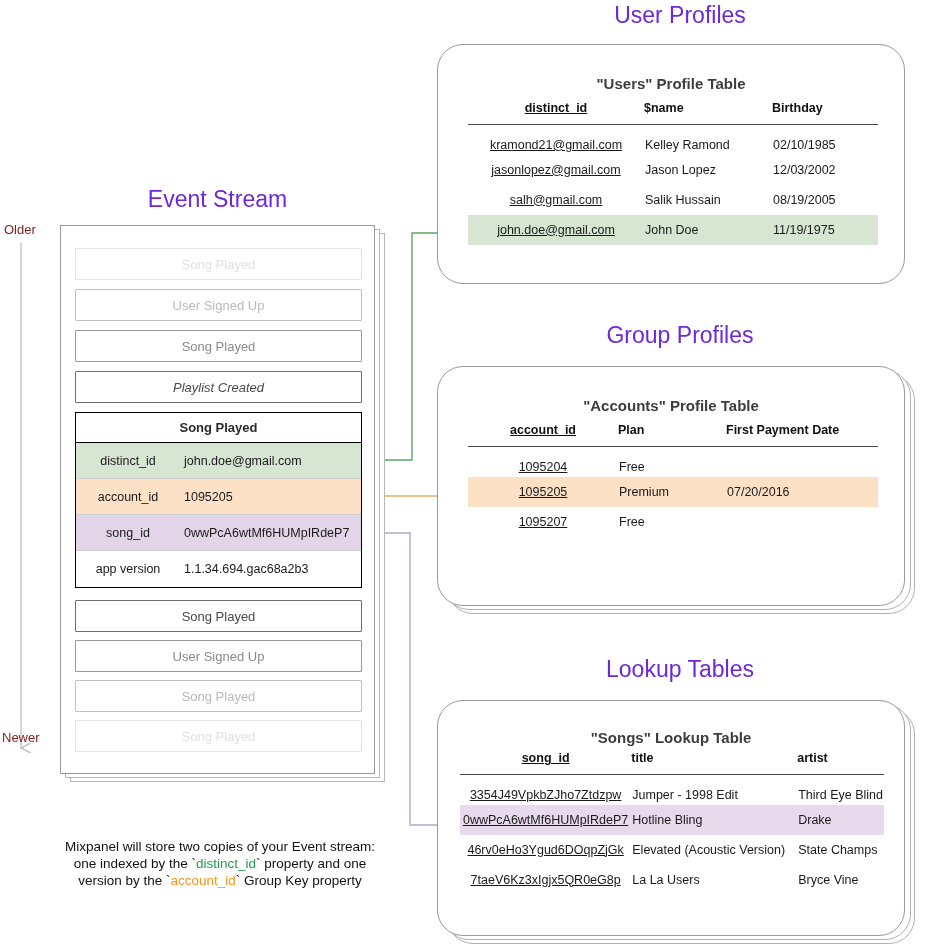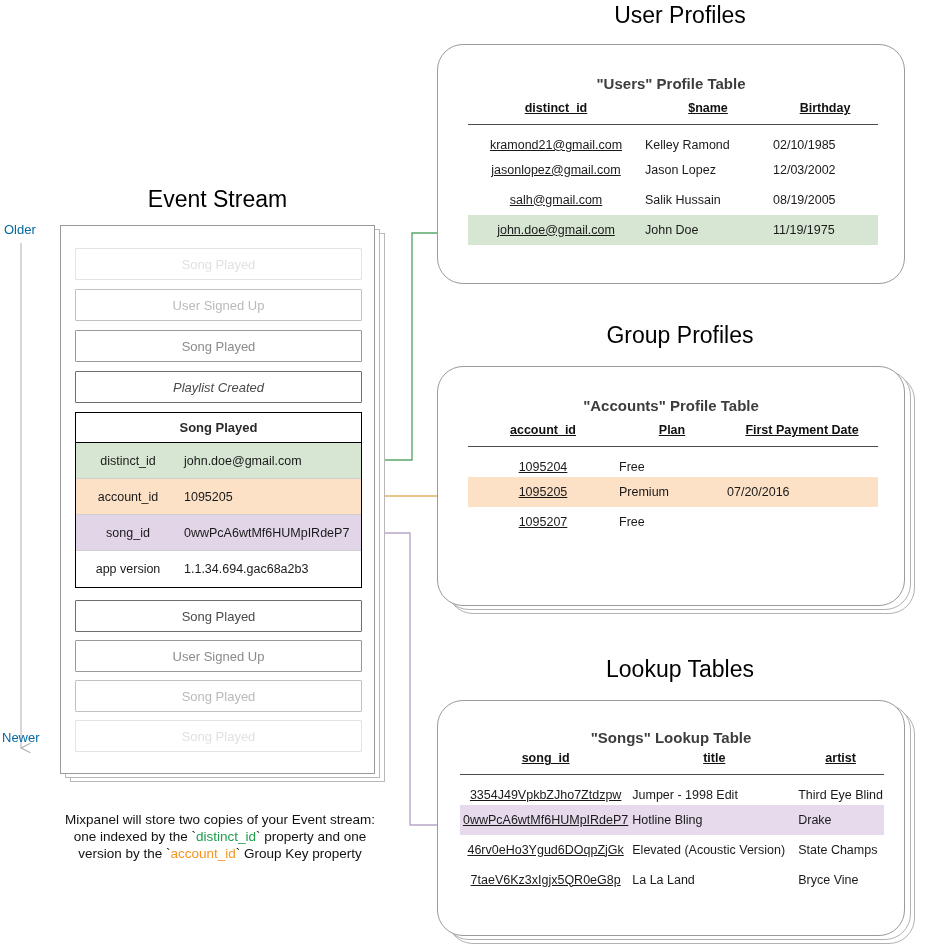--- a/index.html
+++ b/index.html
@@ -13,31 +13,31 @@
     width: 941px;
     height: 951px;
     overflow: hidden;
     background: #ffffff;
   }
 
   
   .section-title {
     position: absolute;
     font-size: 23px;
-    color: #000000;
+    color: #6d28d9;
     font-weight: 400;
     text-align: center;
     white-space: nowrap;
   }
 
   
   #timeline-older, #timeline-newer {
     position: absolute;
     font-size: 13px;
-    color: #0369a1;
+    color: #7f1d1d;
     white-space: nowrap;
   }
   #timeline-older { left: 4px;  top: 222px; }
   #timeline-newer { left: 2px;  top: 730px; }
 
   
   .es-stack {
     position: absolute;
     border: 1.5px solid #b8b8b8;
     background: #ffffff;
@@ -92,21 +92,21 @@
   .prop-key   { width: 104px; text-align: center; }
   .prop-value { flex: 1; padding-left: 4px; }
   .prop-green  { background: #d6e6d3; }
   .prop-orange { background: #fce1c6; }
   .prop-purple { background: #e2d5e7; }
   .prop-plain  { background: #ffffff; }
 
   
   #es-caption {
     position: absolute;
-    left: 40px; top: 811px;
+    left: 40px; top: 838px;
     width: 360px;
     text-align: center;
     font-size: 13.5px;
     line-height: 17px;
     color: #121212;
   }
   .tok-green  { color: #1d9e4b; }
   .tok-orange { color: #f5941f; }
 
   
@@ -133,21 +133,21 @@
   }
   .dtable th {
     font-size: 12.5px;
     font-weight: bold;
     color: #111;
     padding: 0 0 9px 0;
     vertical-align: bottom;
     white-space: nowrap;
   }
   .dtable th.k { text-decoration: underline; text-align: center; }
-  .dtable th.l { text-align: center; text-decoration: underline; }
+  .dtable th.l { text-align: left; }
   .dtable thead tr { border-bottom: 1.4px solid #4a4a4a; }
   .dtable td {
     font-size: 12.5px;
     color: #1a1a1a;
     height: 30px;
     white-space: nowrap;
   }
   .dtable td.k { text-decoration: underline; text-align: center; }
   .dtable td.l { text-align: left; }
   .dtable tbody tr:first-child td { padding-top: 11px; }
@@ -354,20 +354,20 @@
             <td class="l">Hotline Bling</td>
             <td class="l">Drake</td>
           </tr>
           <tr class="">
             <td class="k"><span>46rv0eHo3Ygud6DOqpZjGk</span></td>
             <td class="l">Elevated (Acoustic Version)</td>
             <td class="l">State Champs</td>
           </tr>
           <tr class="">
             <td class="k"><span>7taeV6Kz3xIgjx5QR0eG8p</span></td>
-            <td class="l">La La Land</td>
+            <td class="l">La La Users</td>
             <td class="l">Bryce Vine</td>
           </tr>
         </tbody>
       </table>
   </div>
 
 </div>
 
 </body></html>

